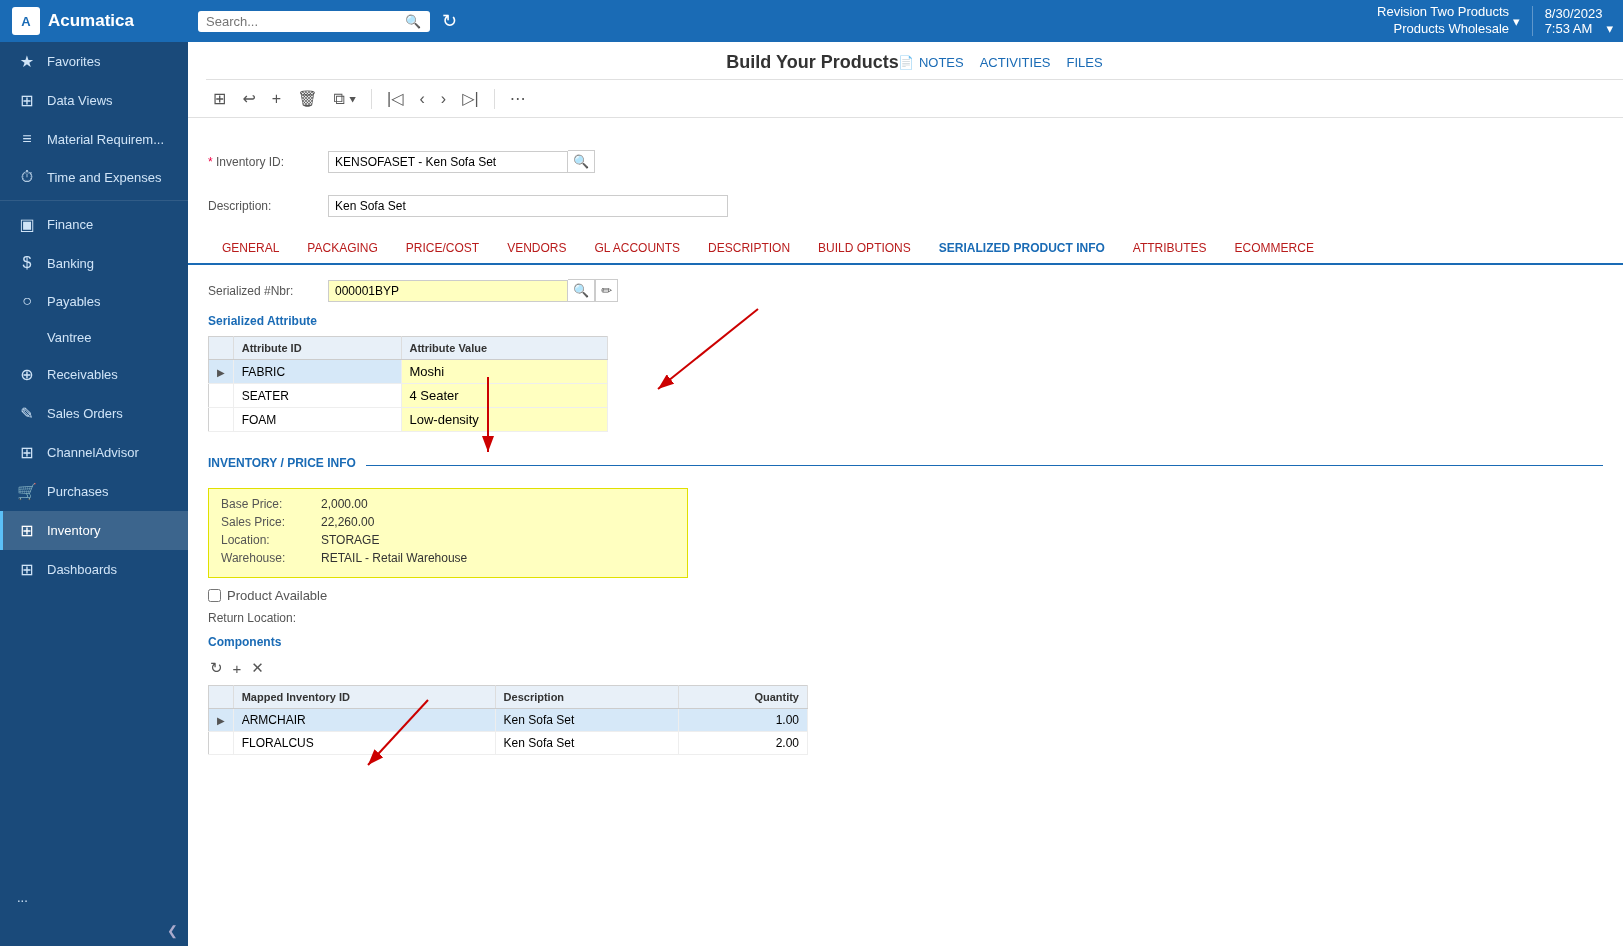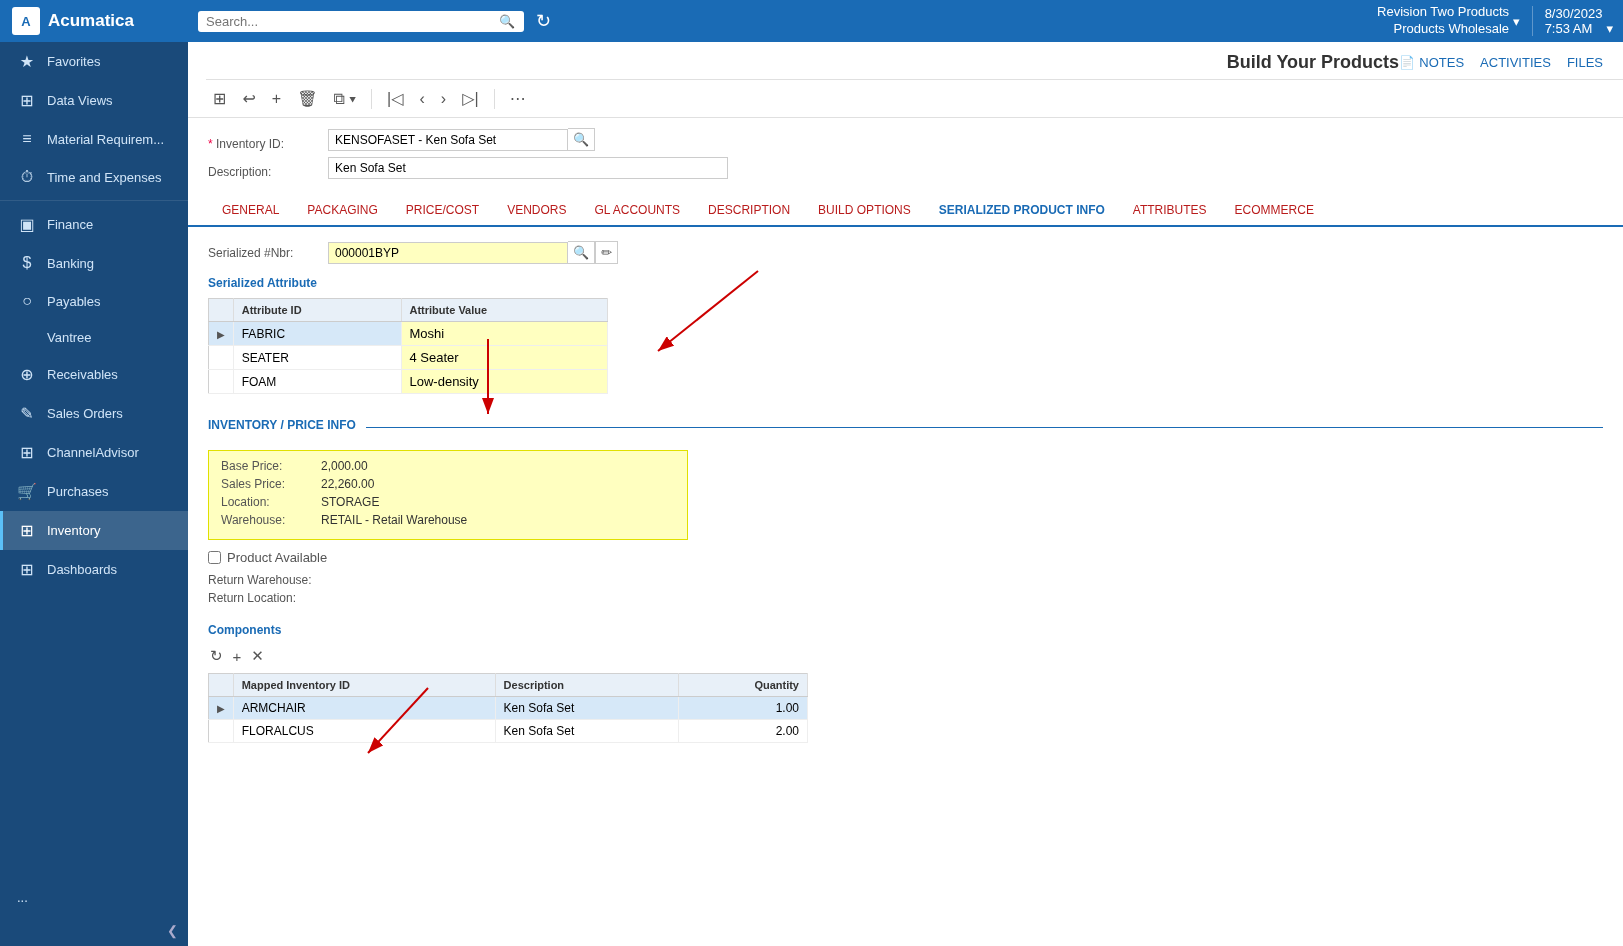--- a/index.html
+++ b/index.html
@@ -60,21 +60,21 @@
       height: 42px;
       padding: 0 10px;
       gap: 8px;
     }
     .search-box {
       display: flex;
       align-items: center;
       background: #fff;
       border-radius: 3px;
       padding: 3px 8px;
-      width: 326px;
+      width: 232px;
       gap: 6px;
     }
     .search-box input {
       border: none; outline: none; font-size: 13px; width: 100%; background: transparent;
     }
     .search-icon { color: #888; }
     .topbar-refresh { color: #fff; font-size: 18px; cursor: pointer; margin-left: 4px; }
     .topbar-right {
       margin-left: auto;
       display: flex;
@@ -86,21 +86,21 @@
     .company-name { font-size: 12px; text-align: right; line-height: 1.3; }
     .date-info { display: flex; align-items: flex-end; gap: 4px; cursor: pointer; border-left: 1px solid rgba(255,255,255,0.3); padding-left: 12px; }
 
     
     .content { flex: 1; overflow-y: auto; padding: 0; }
 
     
     .page-header {
       display: flex;
       align-items: center;
-      justify-content: flex-end;
+      justify-content: center;
       padding: 10px 20px 6px;
       border-bottom: 1px solid #e0e0e0;
       margin-left: 18px;
     }
     .page-title { font-size: 18px; font-weight: bold; color: #333; }
     .page-actions { display: flex; gap: 16px; align-items: center; }
     .page-action-btn { color: #1a6bb5; font-size: 12px; display: flex; align-items: center; gap: 4px; cursor: pointer; }
 
     
     .toolbar {
@@ -112,21 +112,21 @@
       background: #fff;
     }
     .toolbar-btn {
       background: none; border: none; cursor: pointer; color: #555;
       font-size: 16px; padding: 3px 5px; border-radius: 3px;
     }
     .toolbar-sep { width: 1px; height: 20px; background: #ddd; margin: 0 4px; }
 
     
     .form-section { padding: 10px 20px; }
-    .form-row { display: flex; align-items: flex-end; margin-bottom: 6px; }
+    .form-row { display: flex; align-items: center; margin-bottom: 6px; margin-top: 22px; }
     .form-label { color: #555; min-width: 120px; font-size: 12px; }
     .form-label.required::before { content: "* "; color: #e04; }
     .form-input {
       border: 1px solid #ccc; padding: 3px 6px; font-size: 12px;
       background: #fff; min-width: 240px;
     }
     .form-input-wide { min-width: 400px; }
     .search-btn-sm {
       background: none; border: 1px solid #ccc; border-left: none;
       padding: 3px 5px; cursor: pointer; color: #555;
@@ -464,31 +464,27 @@
           </div>
         </div>
 
         <div class="checkbox-row">
           <input type="checkbox" style="">
           <span>Product Available</span>
         </div>
 
         <div class="return-section">
           <div class="return-row">
-            <span class="return-label">Return Warehouse:</span>
-            <span class="return-value"></span>
-          </div>
-          <div class="return-row">
             <span class="return-label">Return Location:</span>
             <span class="return-value"></span>
           </div>
         </div>
       </div>
 
-      <div style="margin-top:18px; position:relative;">
+      <div style="margin-top:10px; position:relative;">
         <div class="section-title">Components</div>
 
         <div class="comp-toolbar">
           <button class="comp-toolbar-btn" title="Refresh">↻</button>
           <button class="comp-toolbar-btn" title="Add">+</button>
           <button class="comp-toolbar-btn" title="Delete">✕</button>
         </div>
 
         <svg style="position:absolute; top:60px; left:120px; width:220px; height:90px; pointer-events:none; z-index:10;">
           <defs>

